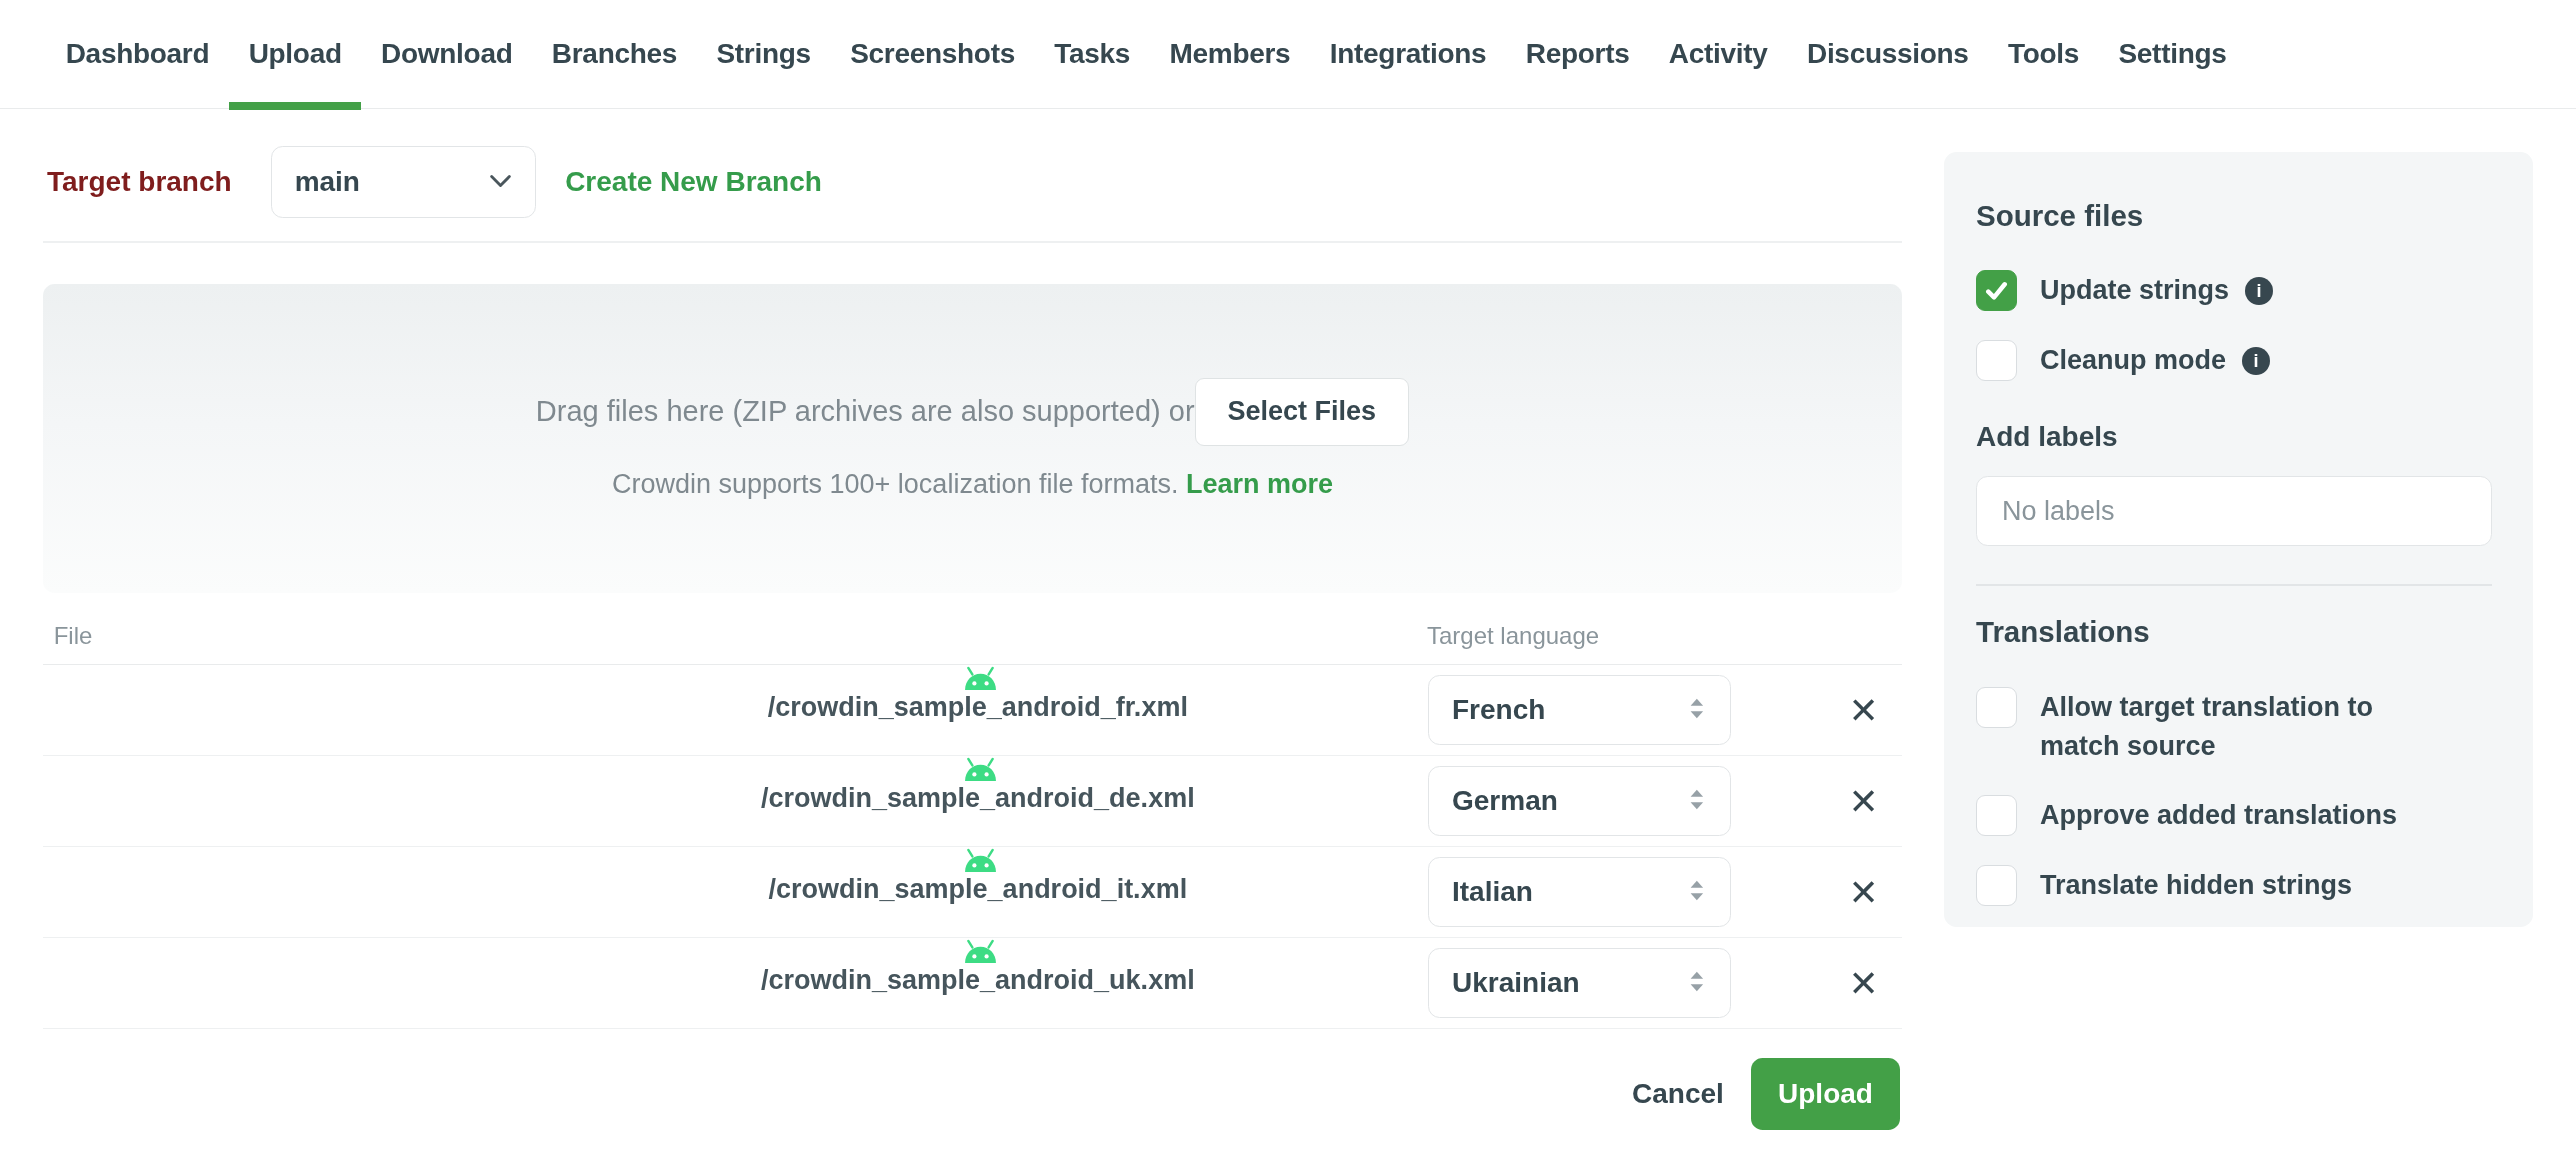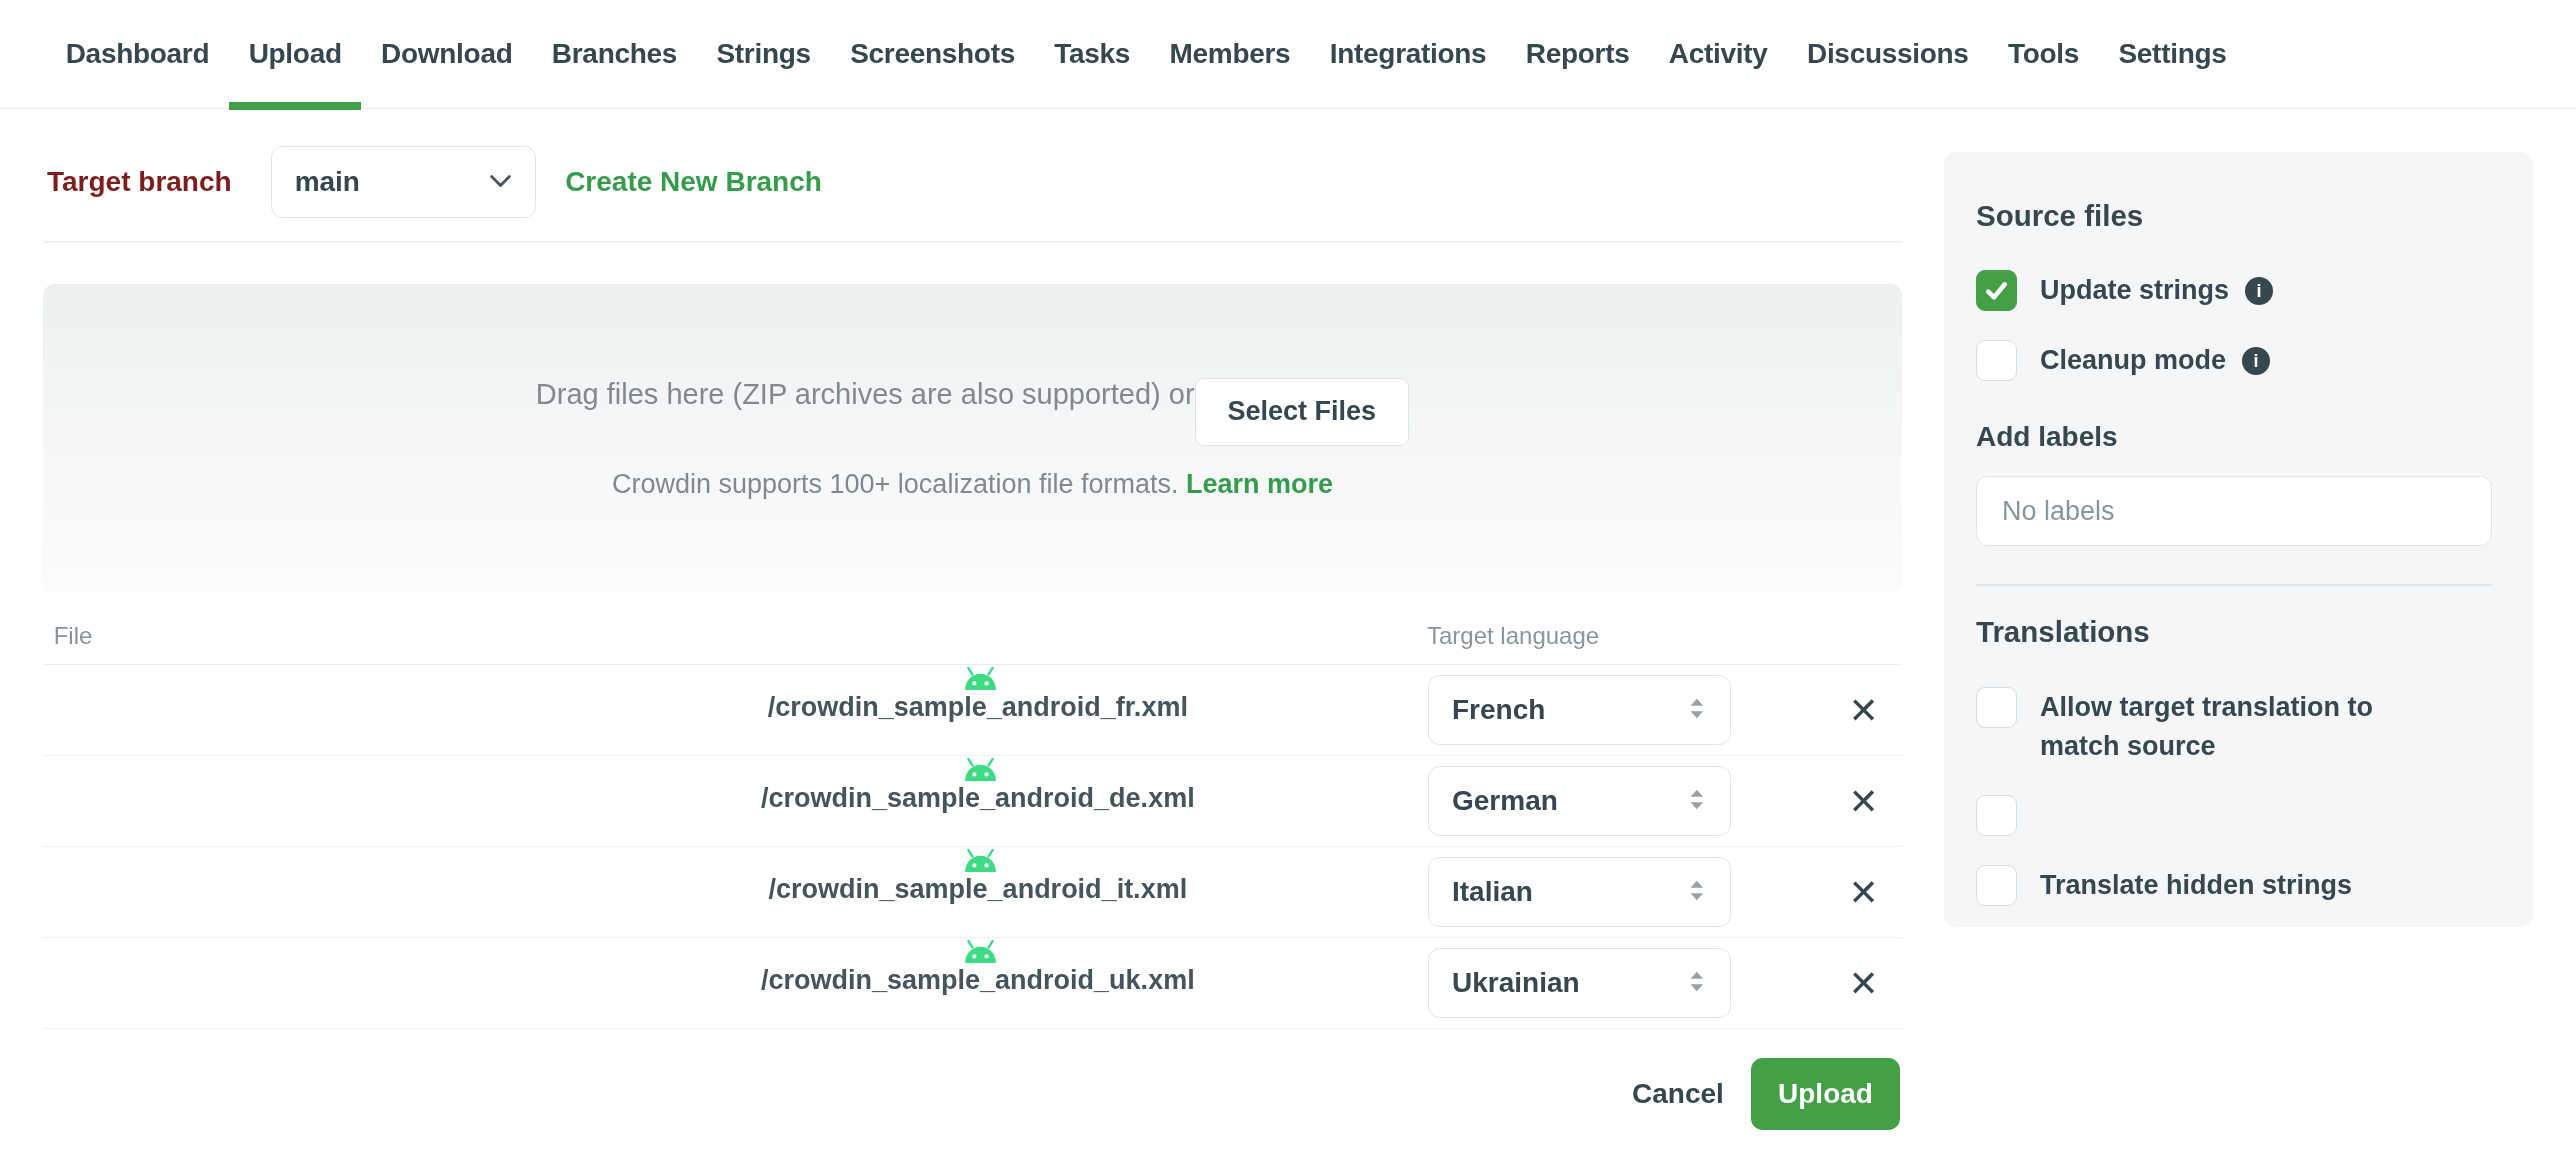--- a/index.html
+++ b/index.html
@@ -31,21 +31,21 @@
 
   .divider-main { position:absolute; left:43px; top:241px; width:1859px; height:1.8px;
                   background:#eef0f1; }
 
   
   .dropzone { position:absolute; left:43px; top:284px; width:1859px; height:309px;
               border-radius:11.6px;
               background:linear-gradient(180deg,#edf0f1 0%,#f4f6f7 45%,#fbfcfc 100%);
               display:flex; flex-direction:column; align-items:center; justify-content:center;
               gap:23px; }
-  .drop-line1 { display:flex; align-items:flex-start; }
+  .drop-line1 { display:flex; align-items:center; }
   .drop-text { font-size:29px; color:#7f898f; }
   .select-files-btn { height:68px; padding:0 32px; background:#fff; border:1.8px solid #dfe3e4;
                       border-radius:9px; font-family:inherit; font-size:27px; font-weight:600;
                       color:#36474f; cursor:pointer; }
   .drop-line2 { font-size:27px; color:#7f898f; }
 
   
   .files-table { position:absolute; left:43px; top:617px; width:1859px; }
   .table-head { position:relative; height:48px; border-bottom:1.8px solid #e9ebec; }
   .th { font-size:24px; color:#8a959b; position:absolute; top:5.4px; }
@@ -287,20 +287,21 @@
       <span class="cb">
         
       </span>
       <span class="opt-label wrap">Allow target translation to match source</span>
     </div>
 
     <div class="opt-row">
       <span class="cb">
         
       </span>
+      <span class="opt-label">Approve added translations</span>
     </div>
 
     <div class="opt-row">
       <span class="cb">
         
       </span>
       <span class="opt-label">Translate hidden strings</span>
     </div>
   </aside>
 

